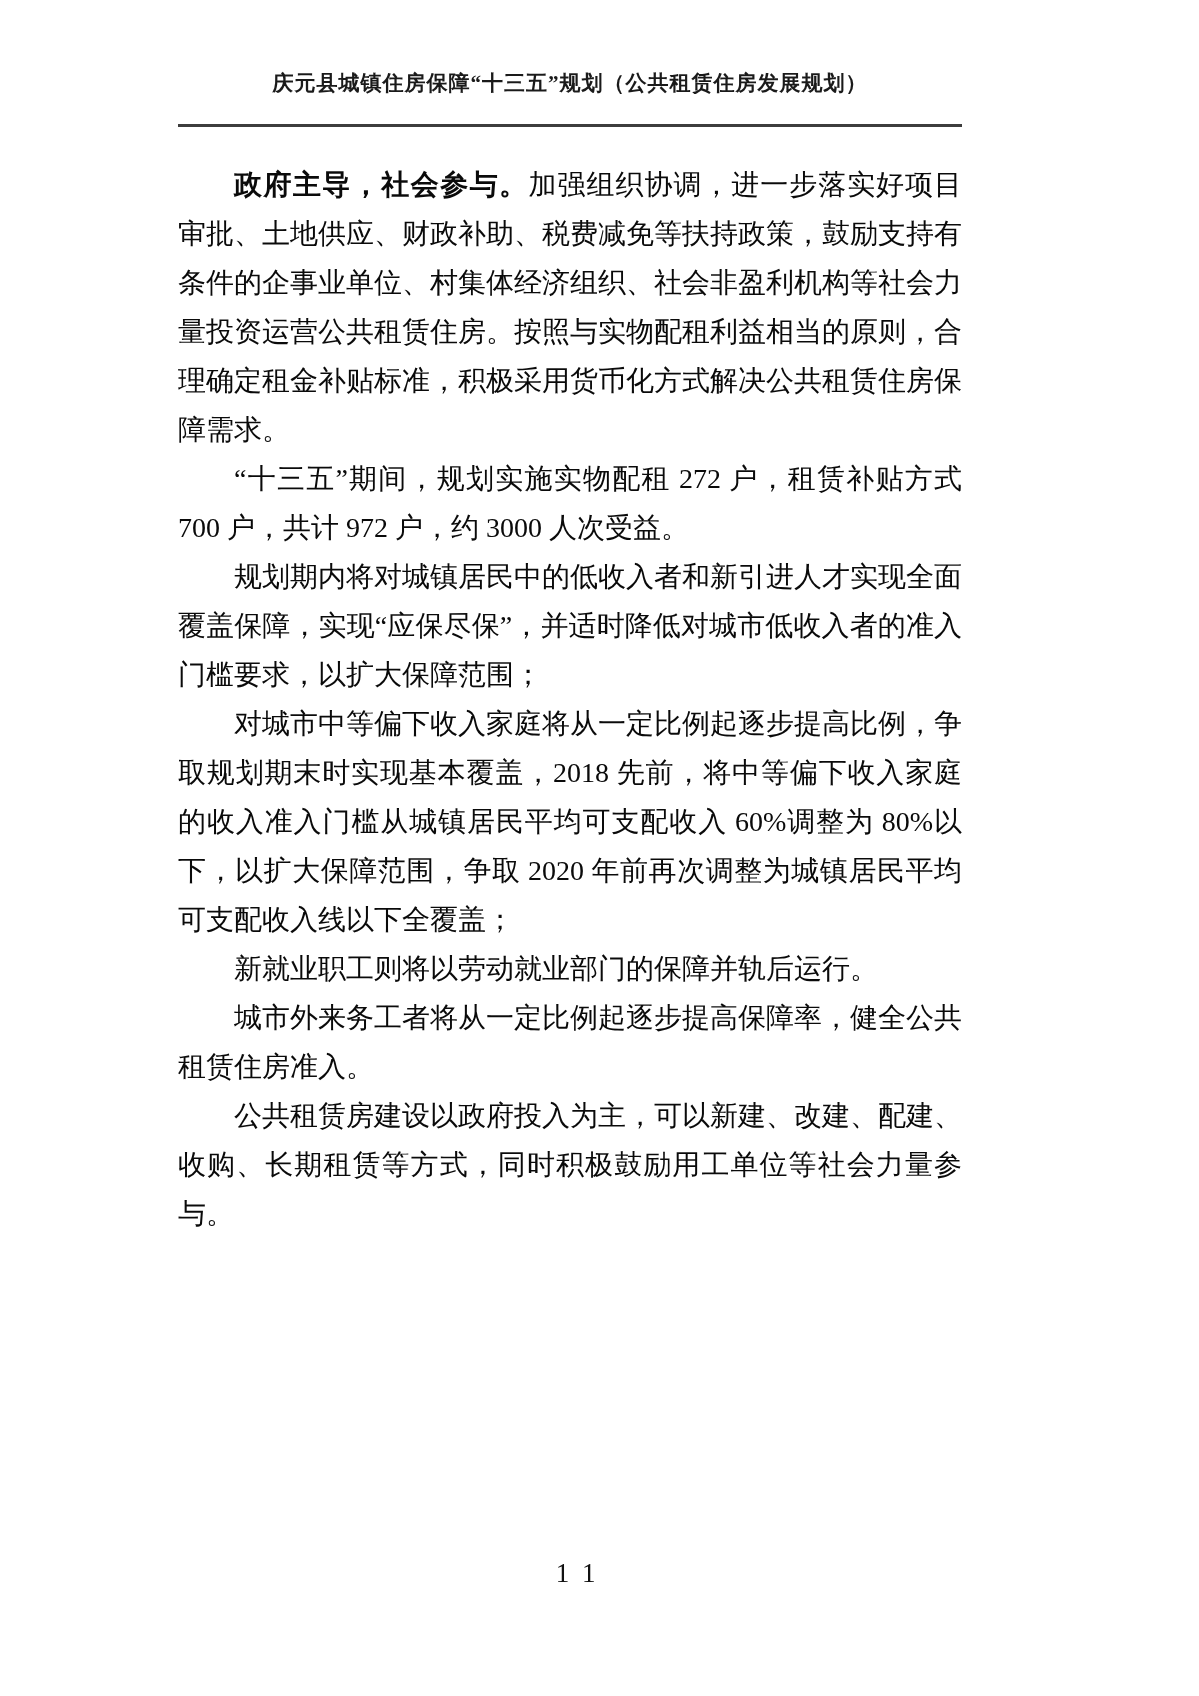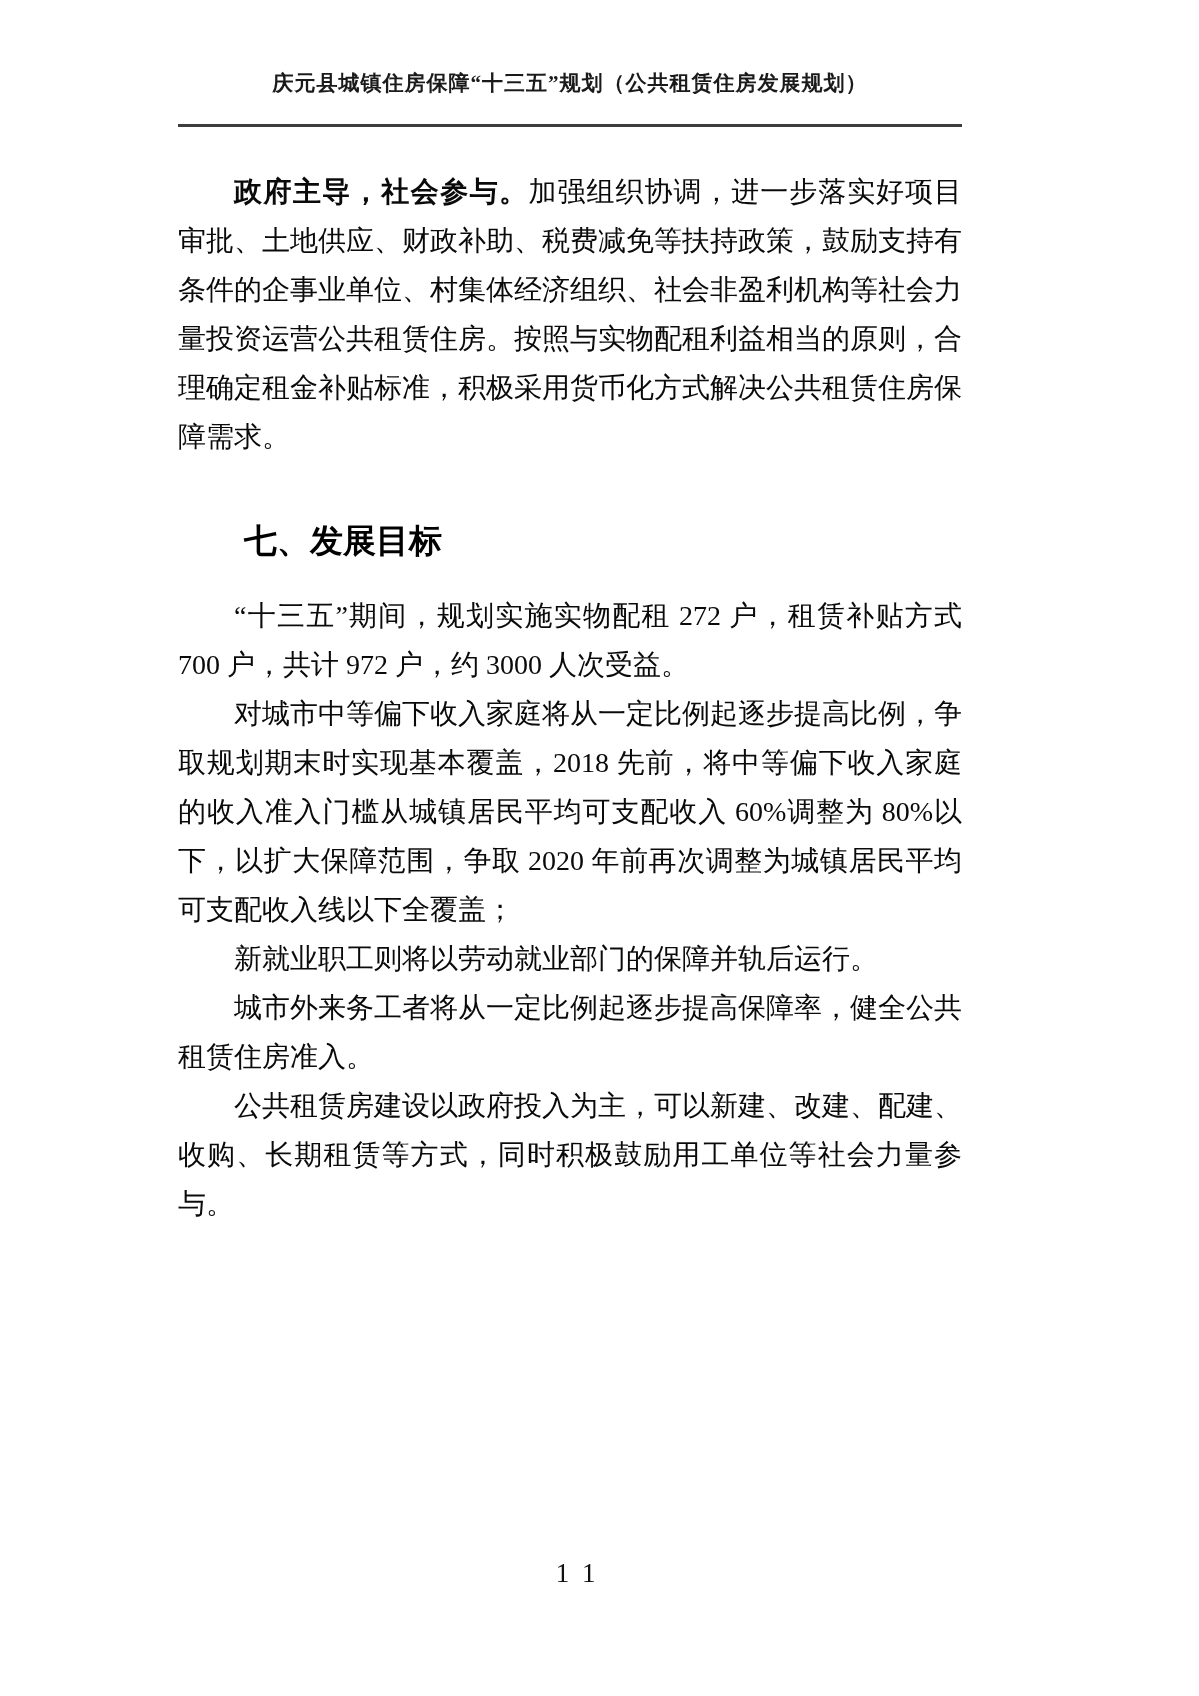--- a/index.html
+++ b/index.html
@@ -31,21 +31,21 @@
     color: #1a1a1a;
     white-space: nowrap;
   }
   .header-rule {
     margin: 0 178px;
     margin-top: 26px;
     height: 0;
     border-top: 3px solid #3d3d3d;
   }
   .content {
-    margin: 16px 178px;
+    margin: 9px 178px;
     padding-top: 24px;
     font-size: 28px;
     line-height: 49px;
     text-align: justify;
     text-align-last: left;
     color: #0a0a0a;
   }
   .para {
     margin: 0;
     padding: 0;
@@ -88,24 +88,24 @@
   <header class="running-header">
     <div class="header-title">庆元县城镇住房保障“十三五”规划（公共租赁住房发展规划）</div>
   </header>
   <div class="header-rule"></div>
 
   <main class="content">
 
     <p class="para"><b class="lead">政府主导，社会参与。</b><span>加强组织协调，进一步落实好项目审批、土地供应、财政补助、税费减免等扶持政策，鼓励支持有条件的企事业单位、村集体经济组织、社会非盈利机构等社会力量投资运营公共租赁住房。按照与实物配租利益相当的原则，合理确定租金补贴标准，积极采用货币化方式解决公共租赁住房保障需求。</span></p>
 
 
-    <h2 class="section-heading">七、发展目标</h2>
 
     <p class="para">“十三五”期间，规划实施实物配租 272 户，租赁补贴方式 700 户，共计 972 户，约 3000 人次受益。</p>
 
+    <p class="para">规划期内将对城镇居民中的低收入者和新引进人才实现全面覆盖保障，实现“应保尽保”，并适时降低对城市低收入者的准入门槛要求，以扩大保障范围；</p>
 
     <p class="para">对城市中等偏下收入家庭将从一定比例起逐步提高比例，争取规划期末时实现基本覆盖，2018 先前，将中等偏下收入家庭的收入准入门槛从城镇居民平均可支配收入 60%调整为 80%以下，以扩大保障范围，争取 2020 年前再次调整为城镇居民平均可支配收入线以下全覆盖；</p>
 
     <p class="para">新就业职工则将以劳动就业部门的保障并轨后运行。</p>
 
     <p class="para">城市外来务工者将从一定比例起逐步提高保障率，健全公共租赁住房准入。</p>
 
     <p class="para">公共租赁房建设以政府投入为主，可以新建、改建、配建、收购、长期租赁等方式，同时积极鼓励用工单位等社会力量参与。</p>
 
   </main>

